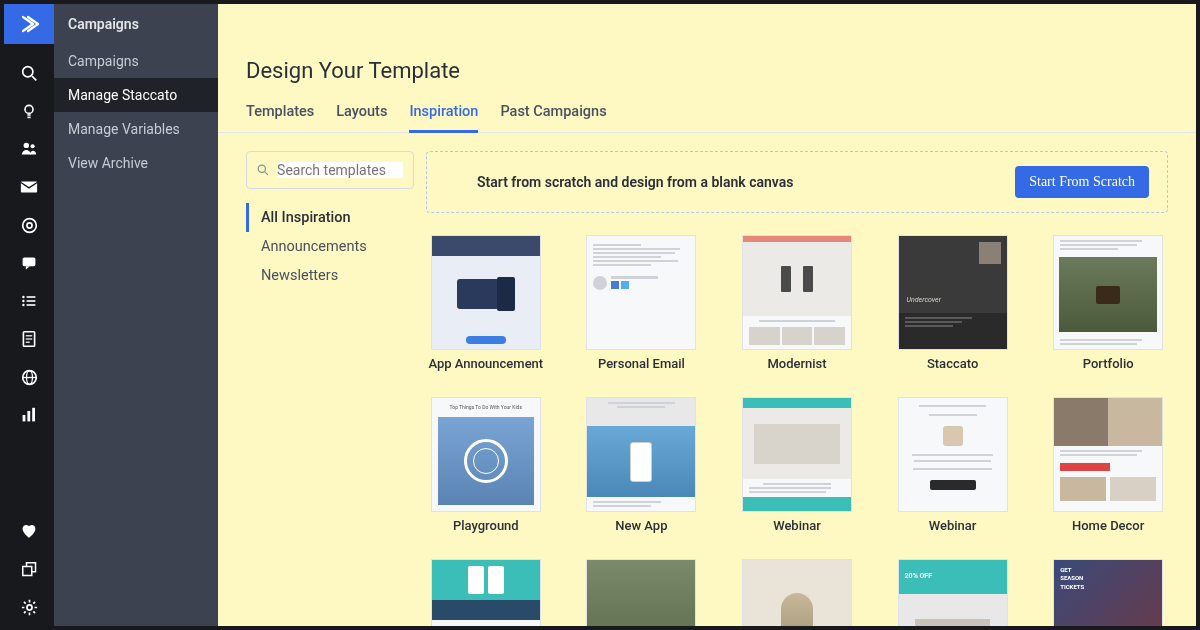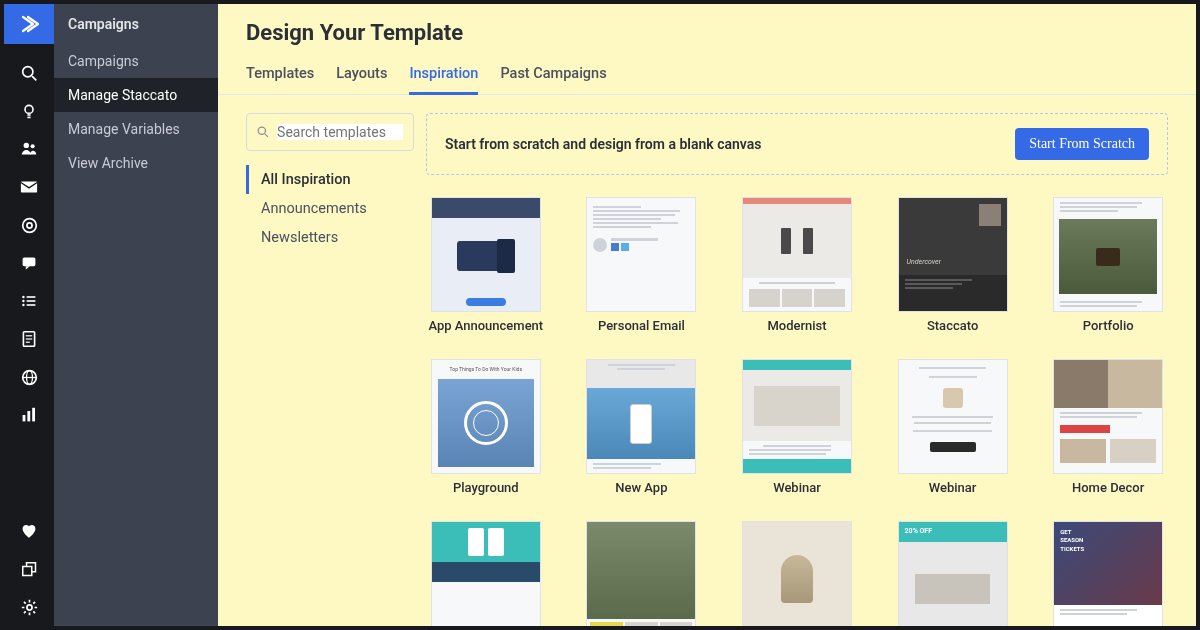--- a/index.html
+++ b/index.html
@@ -7,34 +7,34 @@
 .app { display:flex; width:100%; height:100%; background:#fef9c3; }
 .icon-rail { width:50px; background:#18191c; display:flex; flex-direction:column; align-items:center; padding-top:0; }
 .rail-logo { width:50px; height:40px; background:#356ae6; display:flex; align-items:center; justify-content:center; margin-bottom:10px; }
 .rail-item { width:50px; height:38px; display:flex; align-items:center; justify-content:center; color:#fff; cursor:pointer; }
 .rail-spacer { flex:1; }
 .side-panel { width:164px; background:#3c424f; display:flex; flex-direction:column; font-size:14px; }
 .side-header { height:40px; display:flex; align-items:center; padding:0 14px; color:#e3e5e8; font-weight:600; }
 .side-item { height:34px; display:flex; align-items:center; padding:0 14px; color:#c8ccd2; cursor:pointer; }
 .side-item.active { background:#1f2229; color:#fff; }
 .main { flex:1; display:flex; flex-direction:column; overflow:hidden; }
-.page-title { font-size:22px; font-weight:700; color:#2b2f38; padding:16px 28px 14px; }
+.page-title { font-size:22px; font-weight:400; color:#2b2f38; padding:16px 28px 14px;margin-top:38px; }
 .tabs { display:flex; gap:22px; padding:0 28px; border-bottom:1px solid #e4e6ea; }
 .tab { font-size:14.5px; color:#4a5060; padding:6px 0 10px; cursor:pointer; font-weight:500; }
 .tab.active { color:#356ae6; border-bottom:3px solid #356ae6; margin-bottom:-1px; }
 .content { flex:1; display:flex; padding:18px 28px 0; overflow:hidden; gap:12px; }
 .left-col { width:168px; flex-shrink:0; display:flex; flex-direction:column; gap:14px; }
 .search { height:38px; border:1px solid #d7dae0; border-radius:4px; display:flex; align-items:center; padding:0 10px; gap:8px; color:#8a8f99; }
 .search input { border:none; outline:none; font-size:14px; width:100%; color:#555; }
 .filter-list { display:flex; flex-direction:column; }
 .filter-item { font-size:14.5px; color:#4a5060; padding:6px 12px; cursor:pointer; border-left:3px solid transparent; }
 .filter-item.active { border-left:3px solid #356ae6; color:#2b2f38; font-weight:500; }
 .right-col { flex:1; display:flex; flex-direction:column; overflow:auto; }
 .scratch-box { border:1.5px dashed #b8c4e8; border-radius:4px; padding:14px 18px; display:flex; align-items:center; justify-content:space-between; margin-bottom:22px; }
-.scratch-text { font-size:14px; font-weight:600; color:#2b2f38; }
+.scratch-text { font-size:14px; font-weight:600; color:#2b2f38;margin-left:32px; }
 .btn-primary { background:#356ae6; color:#fff; border:none; border-radius:4px; padding:8px 14px; font-size:14px; cursor:pointer; font-weight:500;font-family:Liberation Serif, serif; }
 .grid { display:grid; grid-template-columns:repeat(5,1fr); gap:26px 36px; padding-bottom:20px; }
 .card { display:flex; flex-direction:column; align-items:center; gap:6px; cursor:pointer; }
 .thumb { width:110px; height:115px; border:1px solid #e0e2e6; background:#f7f8fa; overflow:hidden; display:flex; flex-direction:column; font-size:4px; line-height:1.3; }
 .card-label { font-size:13px; color:#2b2f38; font-weight:500; text-align:center; }
 
 .t-hdr { height:20px; }
 .t-strip { height:6px; }
 .t-lines { padding:4px 6px; display:flex; flex-direction:column; gap:2px; }
 .t-line { height:2px; background:#cfd3d9; }
@@ -363,21 +363,21 @@
             <div class="card">
               <div class="thumb">
                 <div style="flex:1;background:#eae4d8;display:flex;align-items:center;justify-content:center">
                   <div style="width:32px;height:48px;background:linear-gradient(#c8b89a,#a8987a);border-radius:16px 16px 4px 4px"></div>
                 </div>
               </div>
               <div class="card-label"></div>
             </div>
             <div class="card">
               <div class="thumb">
-                <div style="height:20px;background:#3bbdb8;color:#fff;font-size:7px;font-weight:700;display:flex;align-items:center;padding:0 6px">20% OFF</div>
+                <div style="height:34px;background:#3bbdb8;color:#fff;font-size:7px;font-weight:700;display:flex;align-items:center;padding:0 6px">20% OFF</div>
                 <div style="flex:1;background:#e8e8e8;display:flex;align-items:center;justify-content:center">
                   <div style="width:70%;height:30px;background:#c8c4bc"></div>
                 </div>
               </div>
               <div class="card-label"></div>
             </div>
             <div class="card">
               <div class="thumb">
                 <div style="flex:1;background:linear-gradient(135deg,#3a4a7a,#6a3a4a);color:#fff;font-size:6px;font-weight:700;padding:6px;line-height:1.4">GET<br>SEASON<br>TICKETS</div>
                 <div style="height:30px;background:#fff" class="t-lines">

